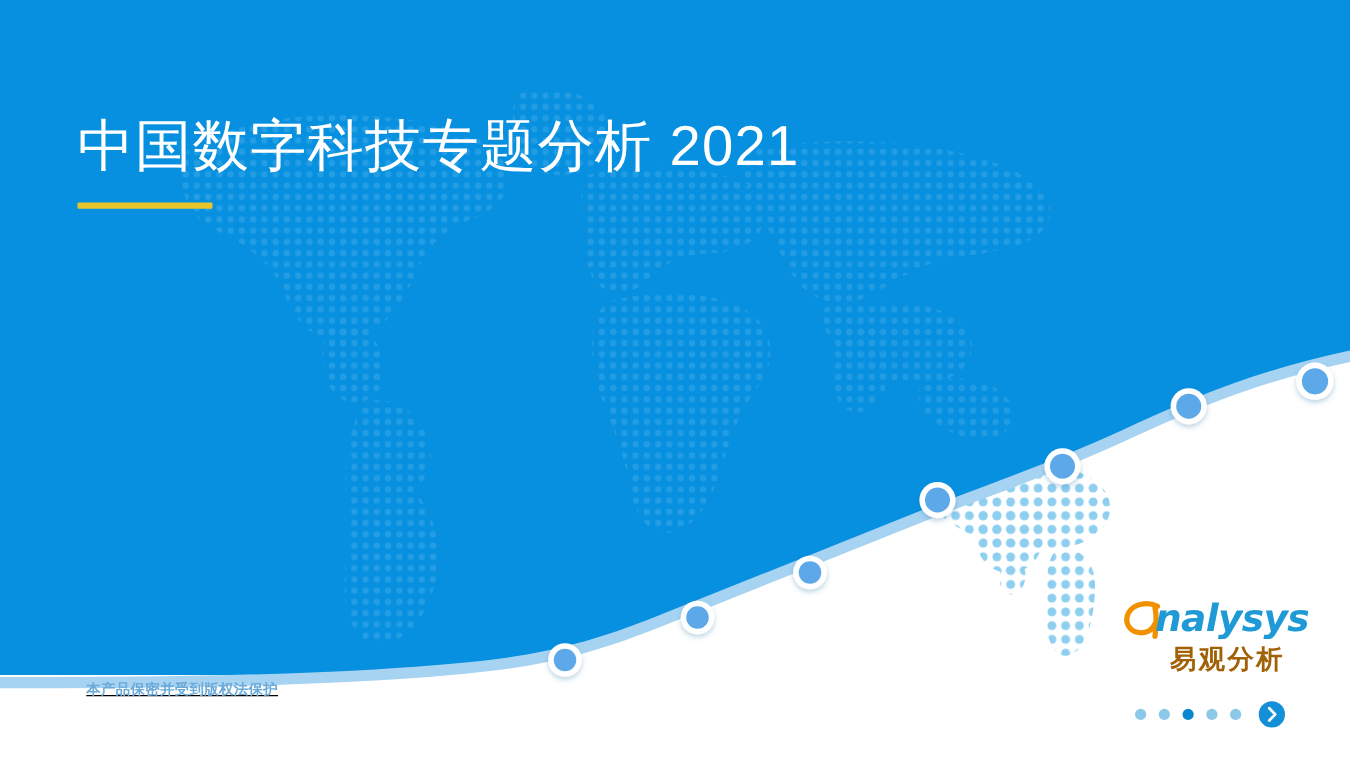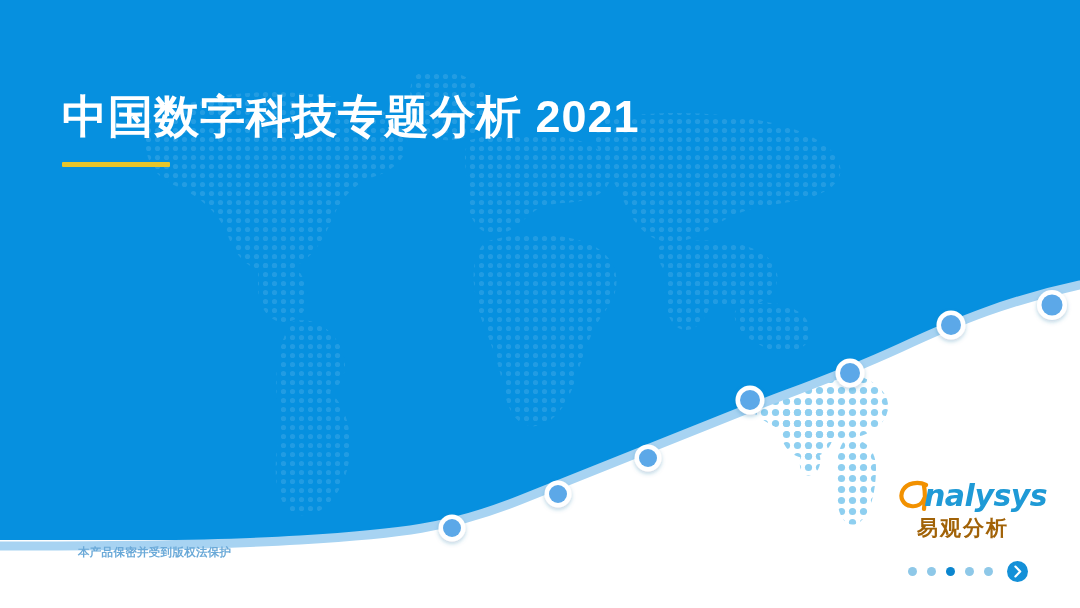--- a/index.html
+++ b/index.html
@@ -28,55 +28,56 @@
     position: absolute;
     left: 62px;
     top: 88px;
     width: 800px;
   }
   .title-text {
     font-size: 45px;
     line-height: 58px;
     color: #ffffff;
     letter-spacing: 1px;
-    font-weight: 700;
+    font-weight: 400;
     white-space: nowrap;
   }
   .title-rule {
     margin-top: 16px;
     width: 108px;
     height: 5px;
     background: #e8c52a;
     border-radius: 1px;
   }
   .footer {
     position: absolute;
-    left: 78px;
+    left: 69px;
     top: 544px;
     width: 420px;
+    text-decoration: underline;
   }
   .footer-cn {
     font-size: 11.5px;
     line-height: 17px;
     color: #6aa9d8;
     font-weight: bold;
     letter-spacing: 0.3px;
   }
   .footer-en {
     font-size: 14.5px;
     line-height: 21px;
     color: #6fb0da;
     letter-spacing: 0.2px;
   }
   .logo {
     position: absolute;
     left: 898px;
     top: 479px;
     width: 130px;
-    text-align: center;
+    text-align: right;
   }
   .logo-top {
     position: relative;
     height: 34px;
   }
   .logo-word {
     font-family: "DejaVu Sans", sans-serif;
     font-size: 30px;
     line-height: 34px;
     color: #1f9ad6;

